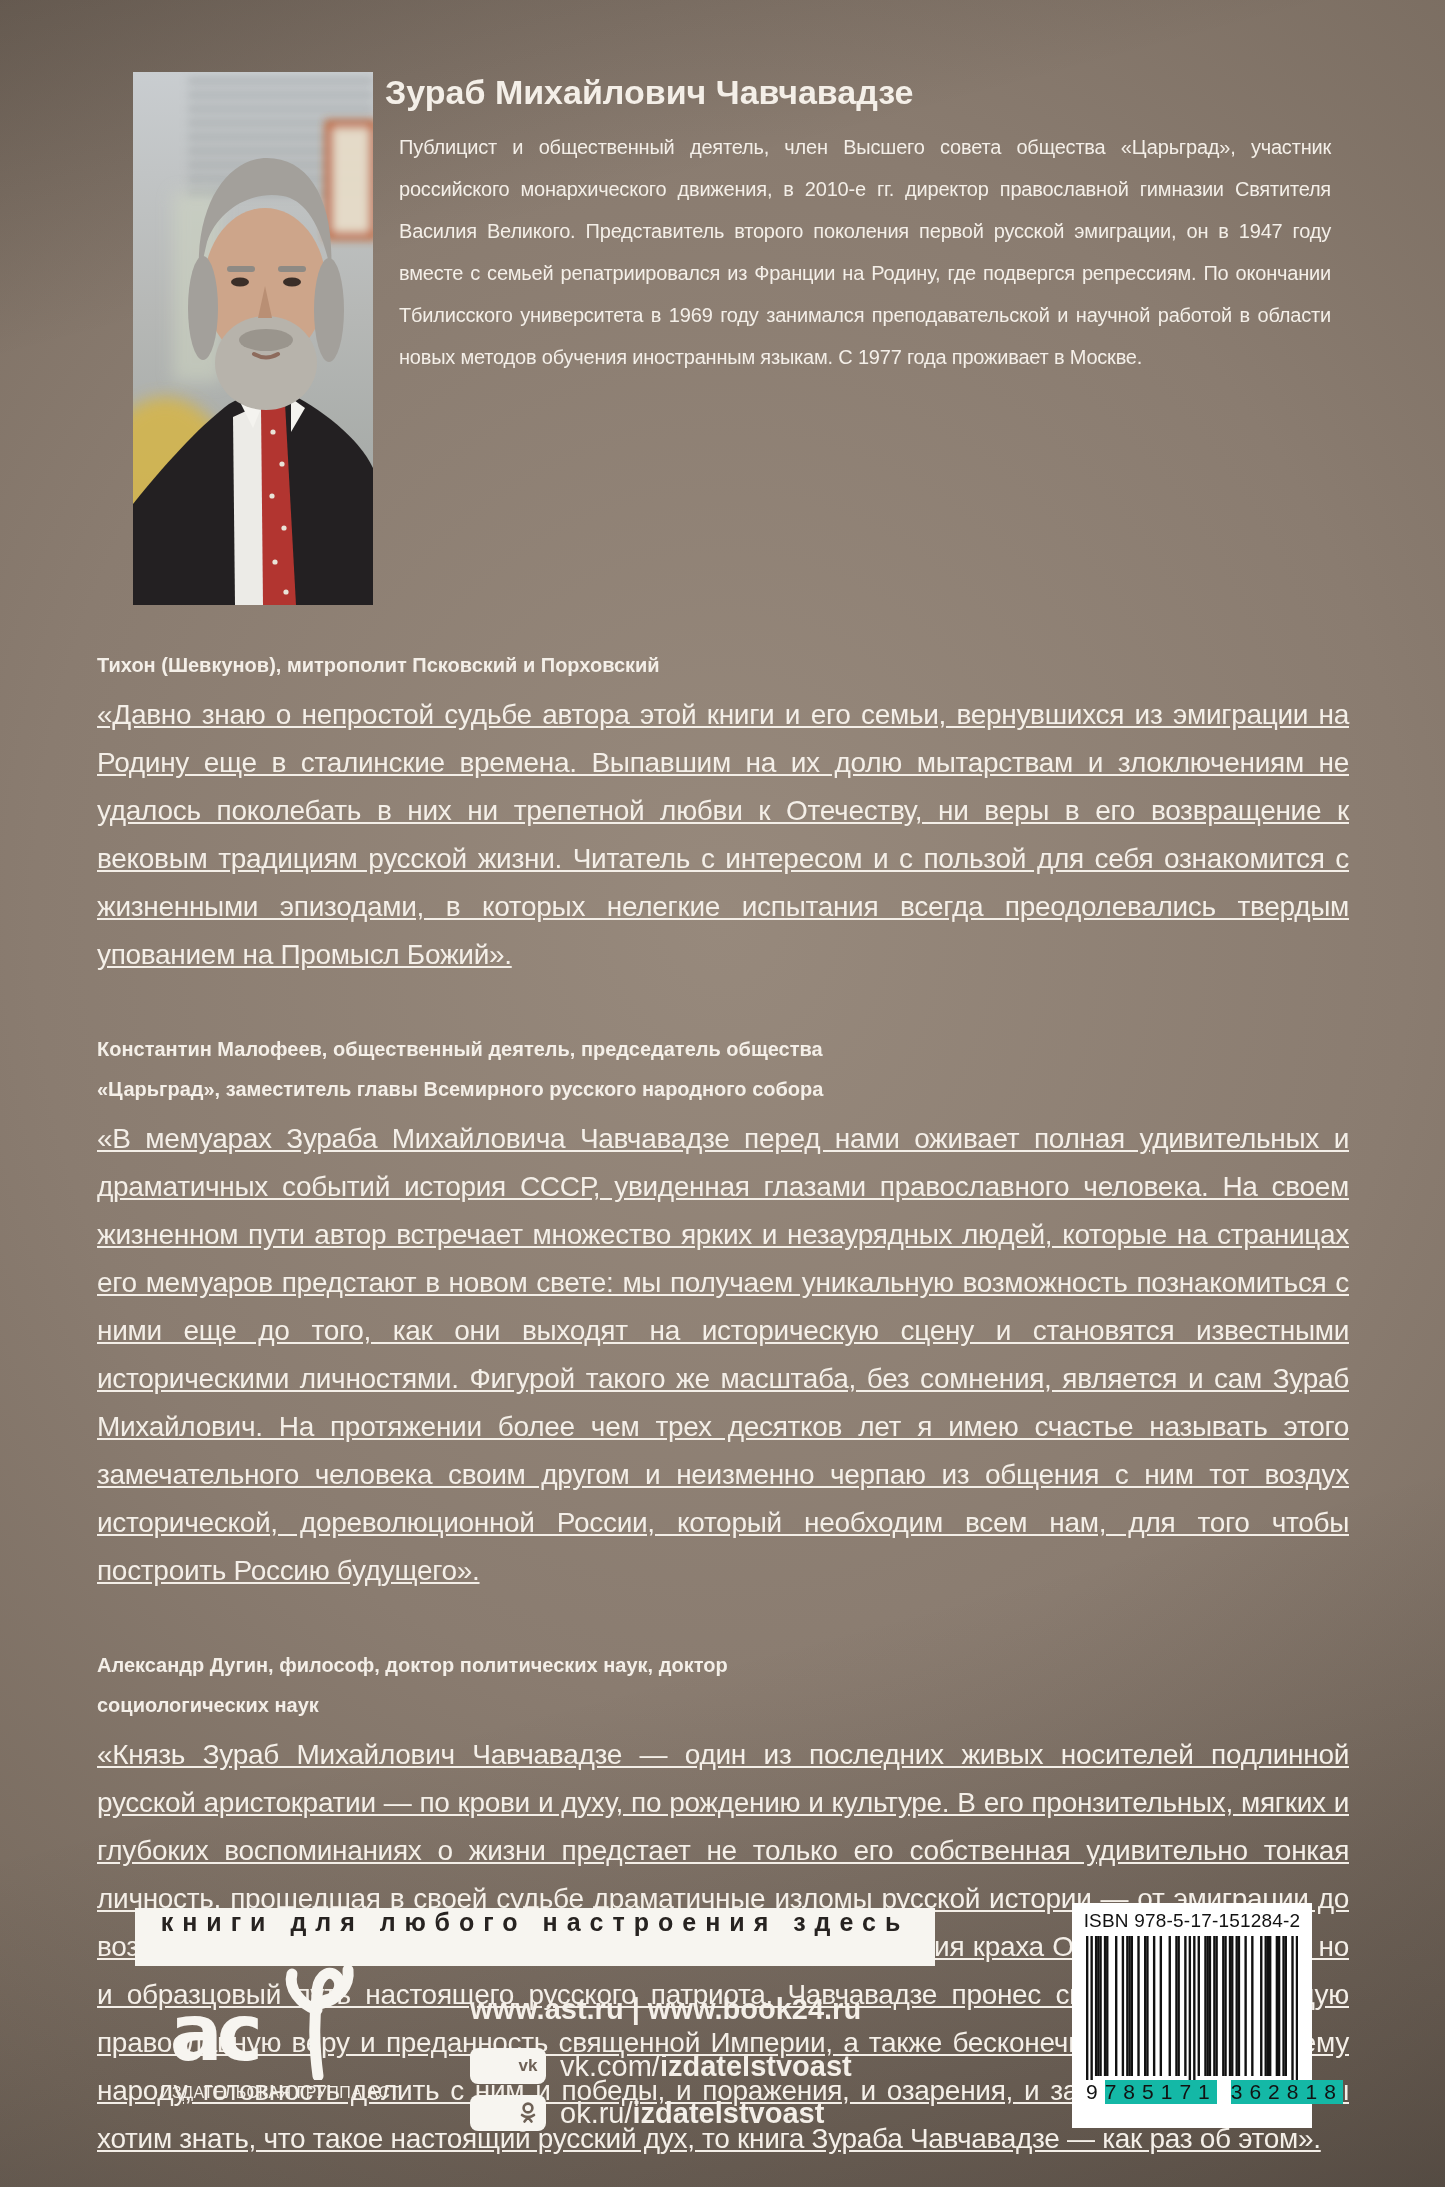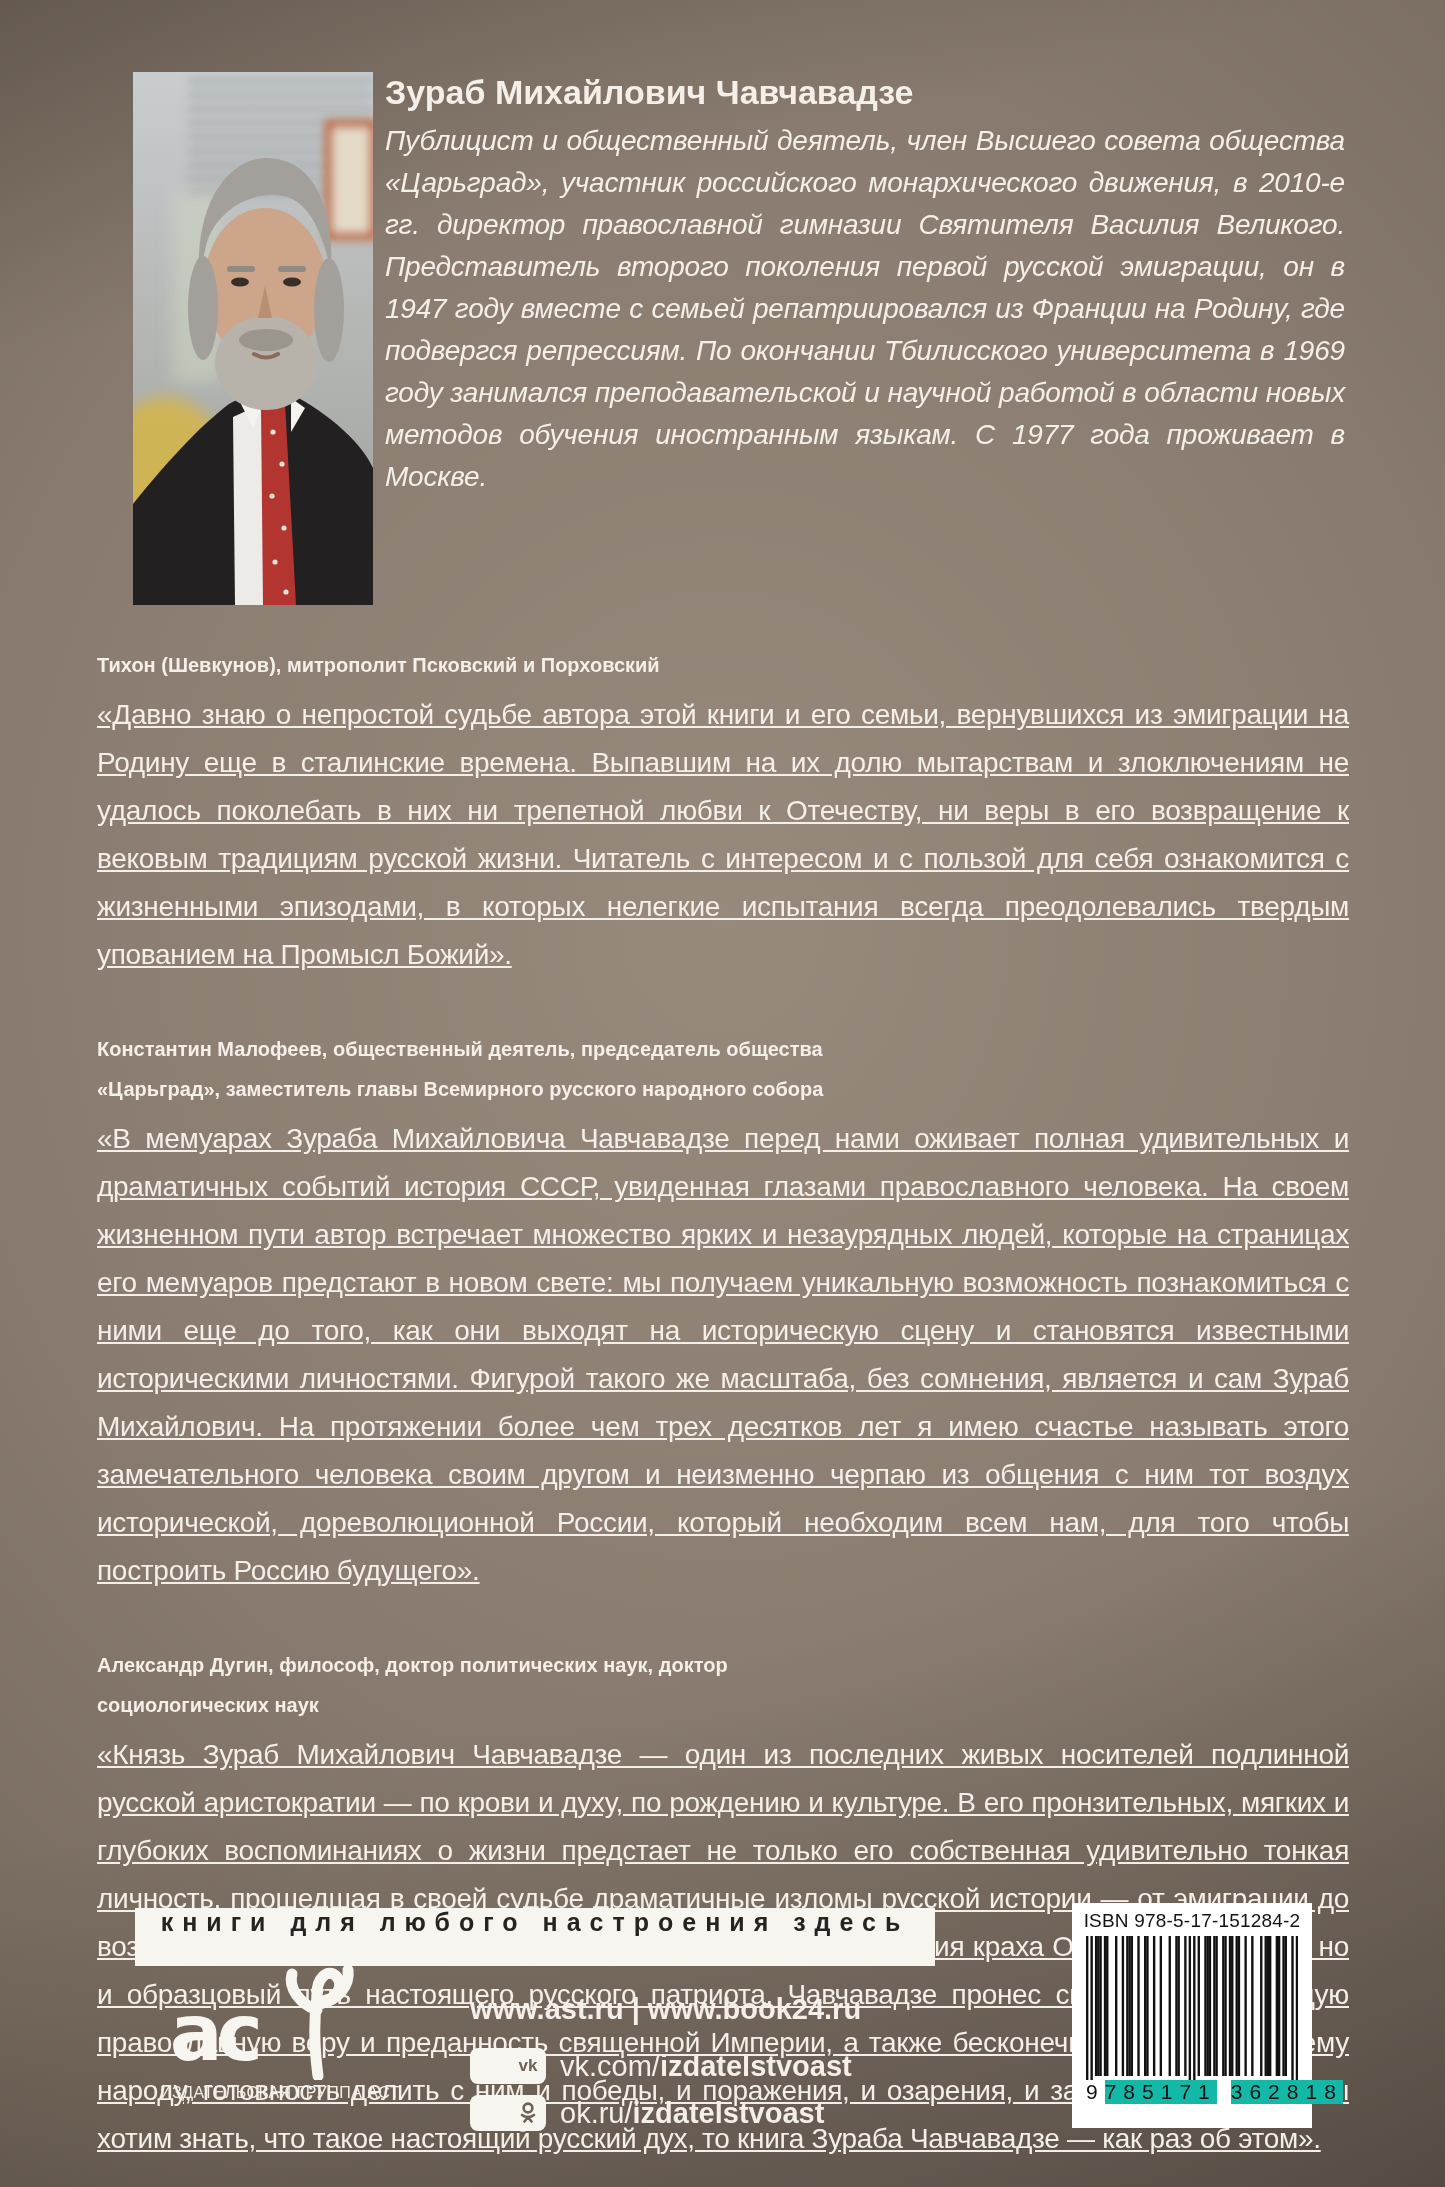--- a/index.html
+++ b/index.html
@@ -12,21 +12,21 @@
     background:
       linear-gradient(165deg, rgba(20,16,14,0.22) 0%, rgba(20,16,14,0) 14%, rgba(20,16,14,0) 72%, rgba(20,16,14,0.30) 100%),
       radial-gradient(140% 105% at 50% 42%, #97897c 0%, #8a7c70 34%, #776a5e 60%, #5c5249 84%, #443c35 100%);
   }
   
   .photo{position:absolute;left:133px;top:72px;width:240px;height:533px;}
   .photo svg{display:block;width:100%;height:100%;}
   
   .author-block{position:absolute;left:385px;top:72px;width:960px;}
   .author-name{margin:0 0 8px 0;font-size:34px;line-height:40px;font-weight:bold;}
-  .author-bio{margin:0;font-size:28px;line-height:42px;text-align:justify;letter-spacing:-0.2px;font-style:italic;}
+  .author-bio{margin:14px;font-size:20px;line-height:42px;text-align:justify;letter-spacing:-0.2px;}
   
   .endorsements{position:absolute;left:97px;top:645px;width:1252px;}
   .endorsement{margin:0 0 50px 0;}
   .e-author{margin:0 0 6px 0;font-size:20px;line-height:40px;font-weight:bold;}
   .endorsement-1 .e-author{max-width:810px;}
   .endorsement-2 .e-author{max-width:700px;}
   .e-quote{margin:0;font-size:28px;line-height:48px;text-align:justify;letter-spacing:-0.3px;text-decoration:underline;}
   
   .tagline-bar{
     position:absolute;left:135px;top:1908px;width:800px;height:58px;

